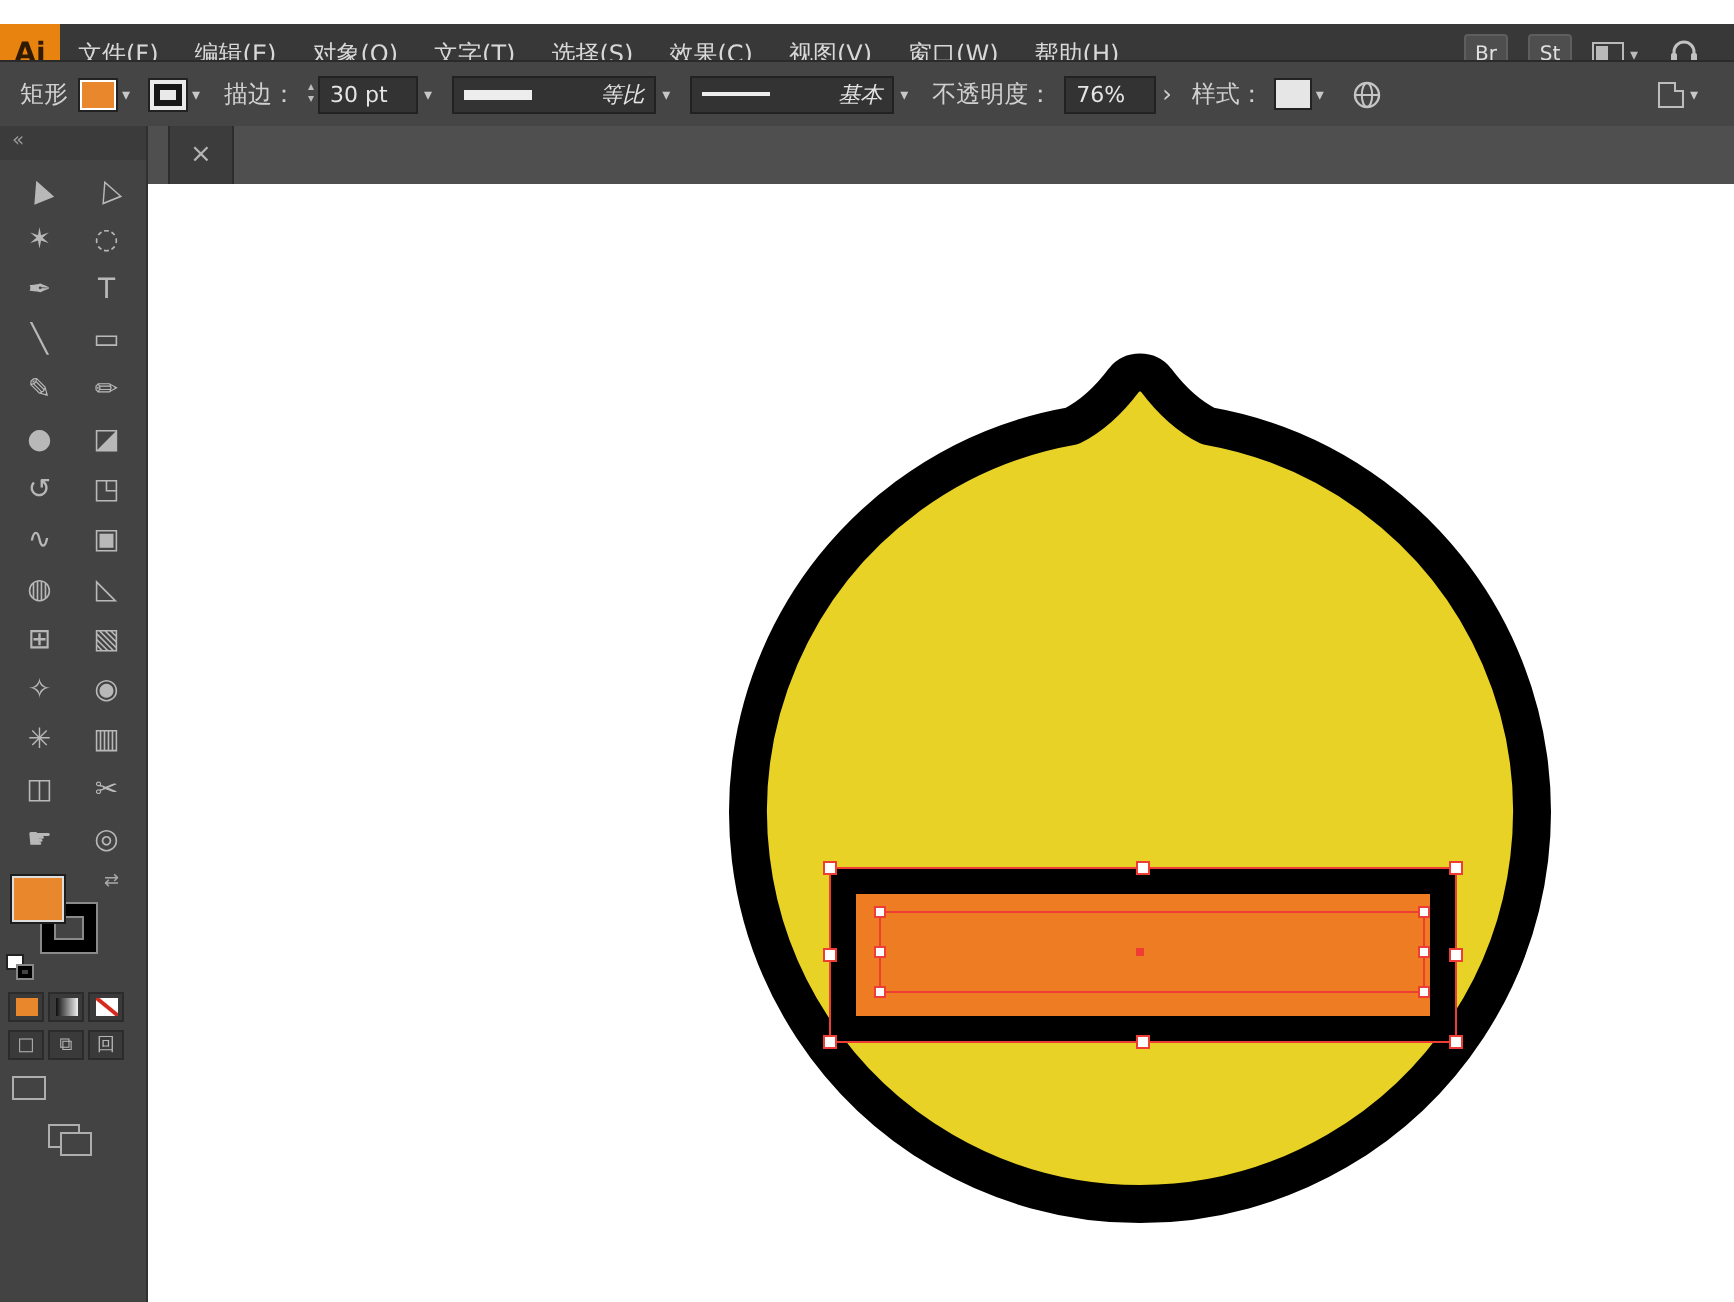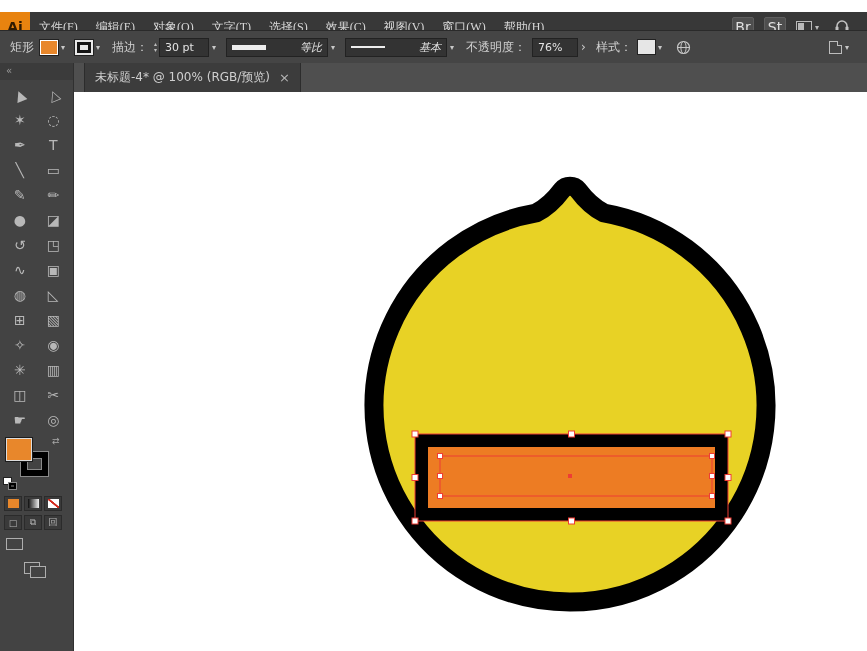--- a/index.html
+++ b/index.html
@@ -8,24 +8,24 @@
     position: relative; overflow: hidden; background:#fff;
     font-family: "DejaVu Sans", "Liberation Sans", sans-serif;
   }
 
   
   .menubar { position:absolute; top:12px; left:0; right:0; height:30px;
     background:#383838; display:flex; align-items:center;
     color:#d8d8d8; font-size:12px; }
   .logo { width:30px; height:30px; background:#e8830f; color:#301a00;
     font-weight:bold; font-size:14px; display:flex; align-items:center; justify-content:center; }
-  .menu-item { padding:0 9px; line-height:30px; white-space:nowrap;font-family:Liberation Serif, serif; }
+  .menu-item { padding:0 9px; line-height:30px; white-space:nowrap; }
   .mb-spacer { flex:1; }
   .badge { width:22px; height:20px; background:#4e4e4e; border:1px solid #5e5e5e;
-    border-radius:2px; color:#e0e0e0; font-size:14px; display:flex;
+    border-radius:2px; color:#e0e0e0; font-size:10px; display:flex;
     align-items:center; justify-content:center; margin-right:10px; }
   .ws-icon { width:16px; height:12px; border:1px solid #b9b9b9; position:relative; margin-right:3px; }
   .ws-icon::before { content:""; position:absolute; left:1px; top:1px; width:6px; height:8px; background:#b9b9b9; }
   .mb-caret { font-size:8px; color:#bbb; margin-right:14px; }
   .headset { margin-right:16px; }
 
   
   .controlbar { position:absolute; top:30px; left:0; right:0; height:34px;
     background:#454545; border-top:1px solid #2a2a2a; border-bottom:1px solid #282828;
     display:flex; align-items:center; color:#d0d0d0; font-size:12px; padding:0 8px; }
@@ -163,21 +163,20 @@
       <line x1="1.5" y1="7.5" x2="13.5" y2="7.5" stroke="#c6c6c6" stroke-width="1"></line>
     </svg>
   </span>
   <span style="flex:1"></span>
   <span class="doc-icon"></span>
   <span class="cb-caret">▾</span>
 </div>
 
 <div class="tabbar">
   <div class="tab">
-    <span>未标题-4* @ 100% (RGB/预览)</span>
     <span class="tab-close">×</span>
   </div>
 </div>
 
 <aside class="toolpanel">
   <div class="collapse">«</div>
   <div class="toolgrid">
     <div class="tool rot">▲</div>
     <div class="tool rot">△</div>
     <div class="tool">✶</div>

